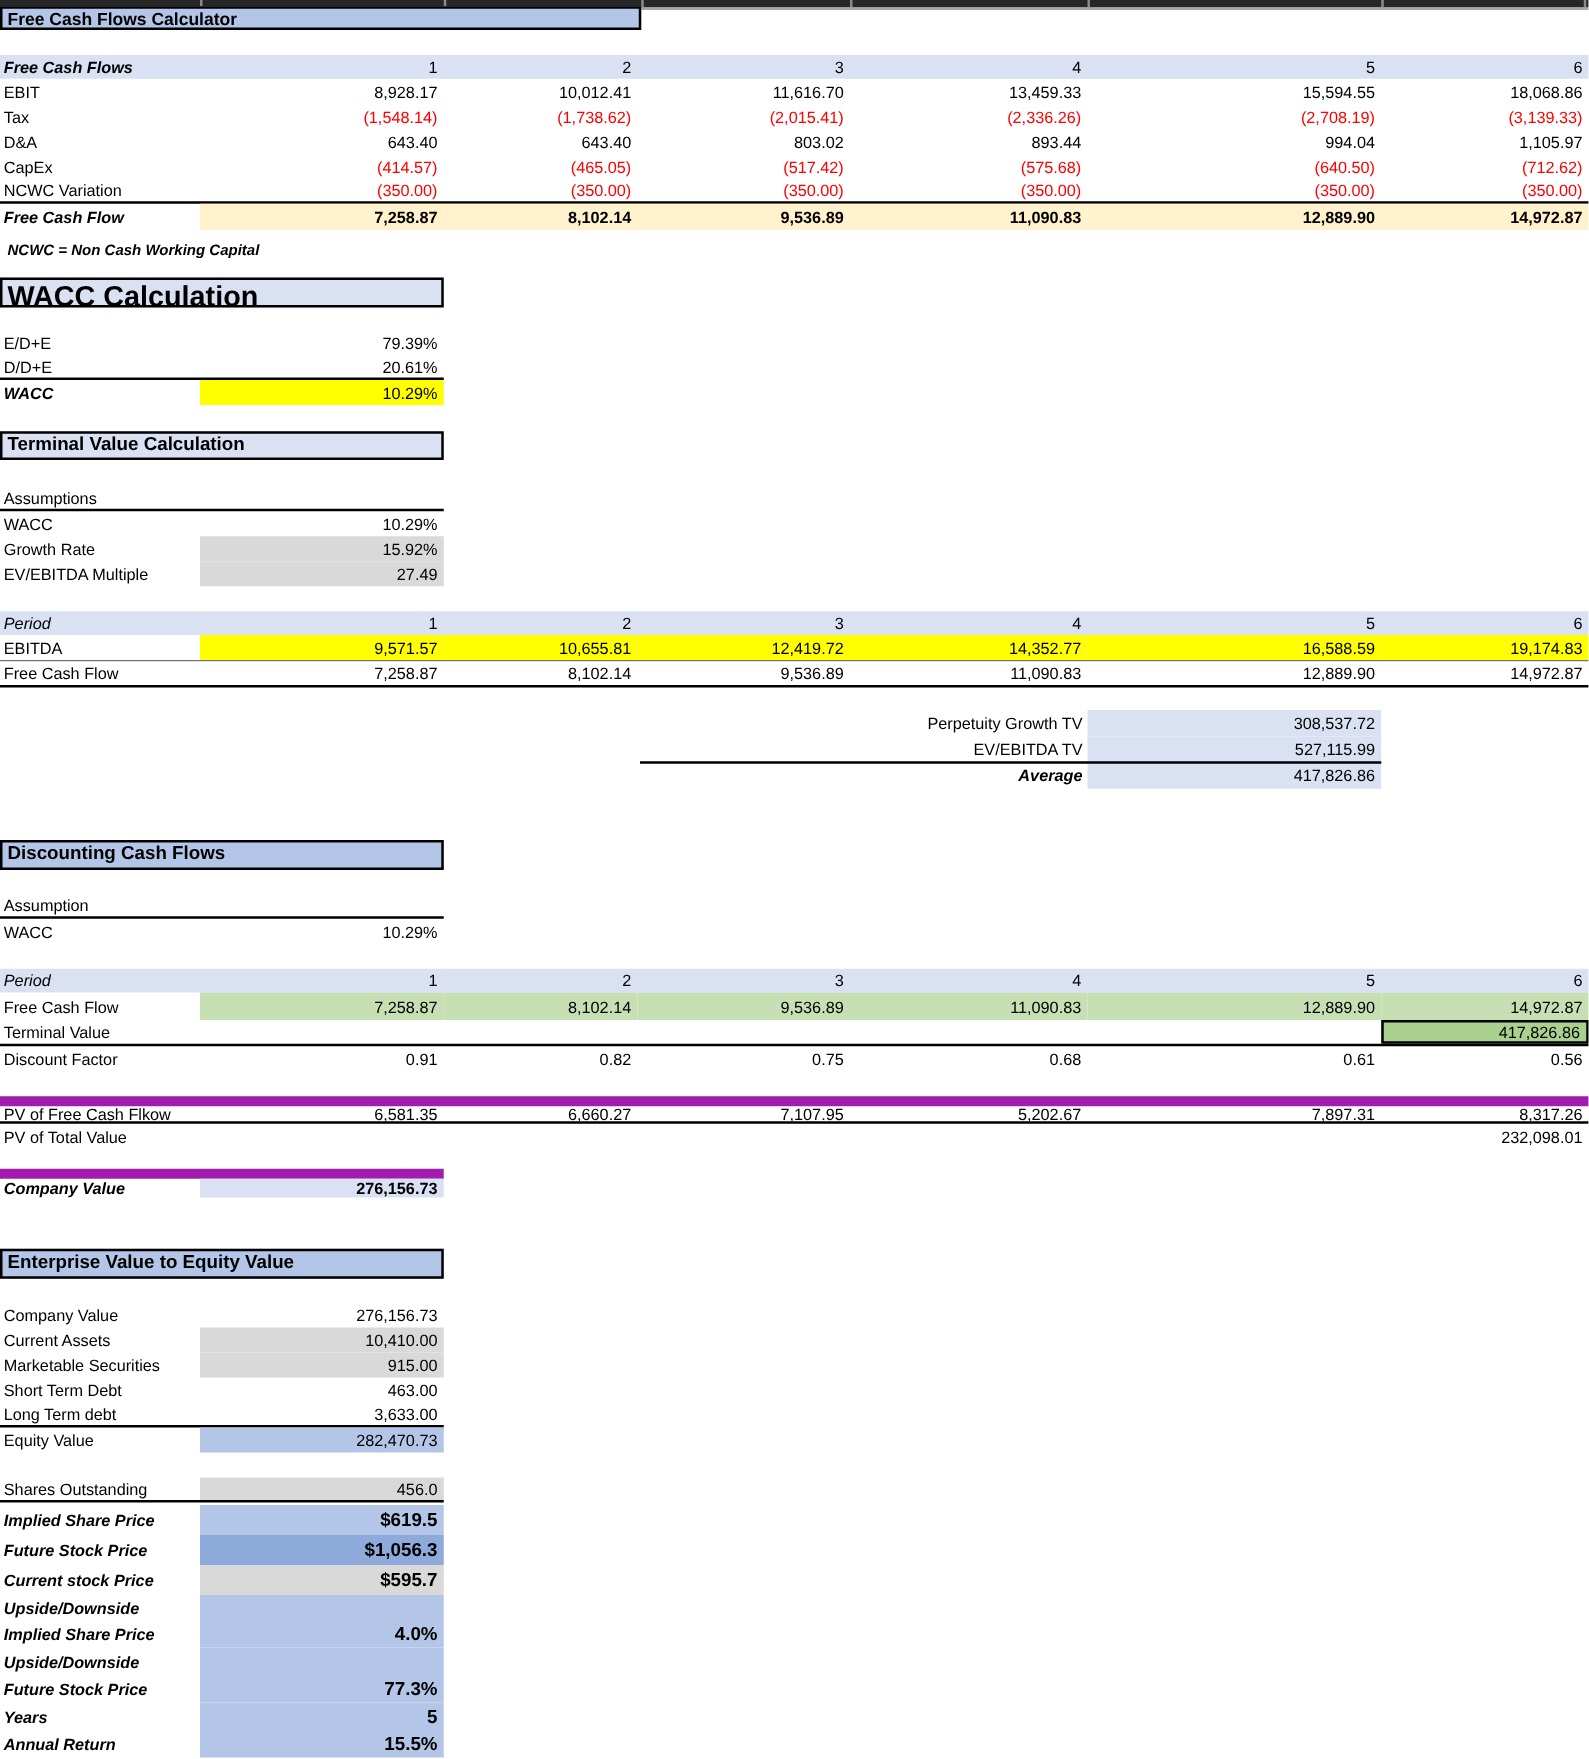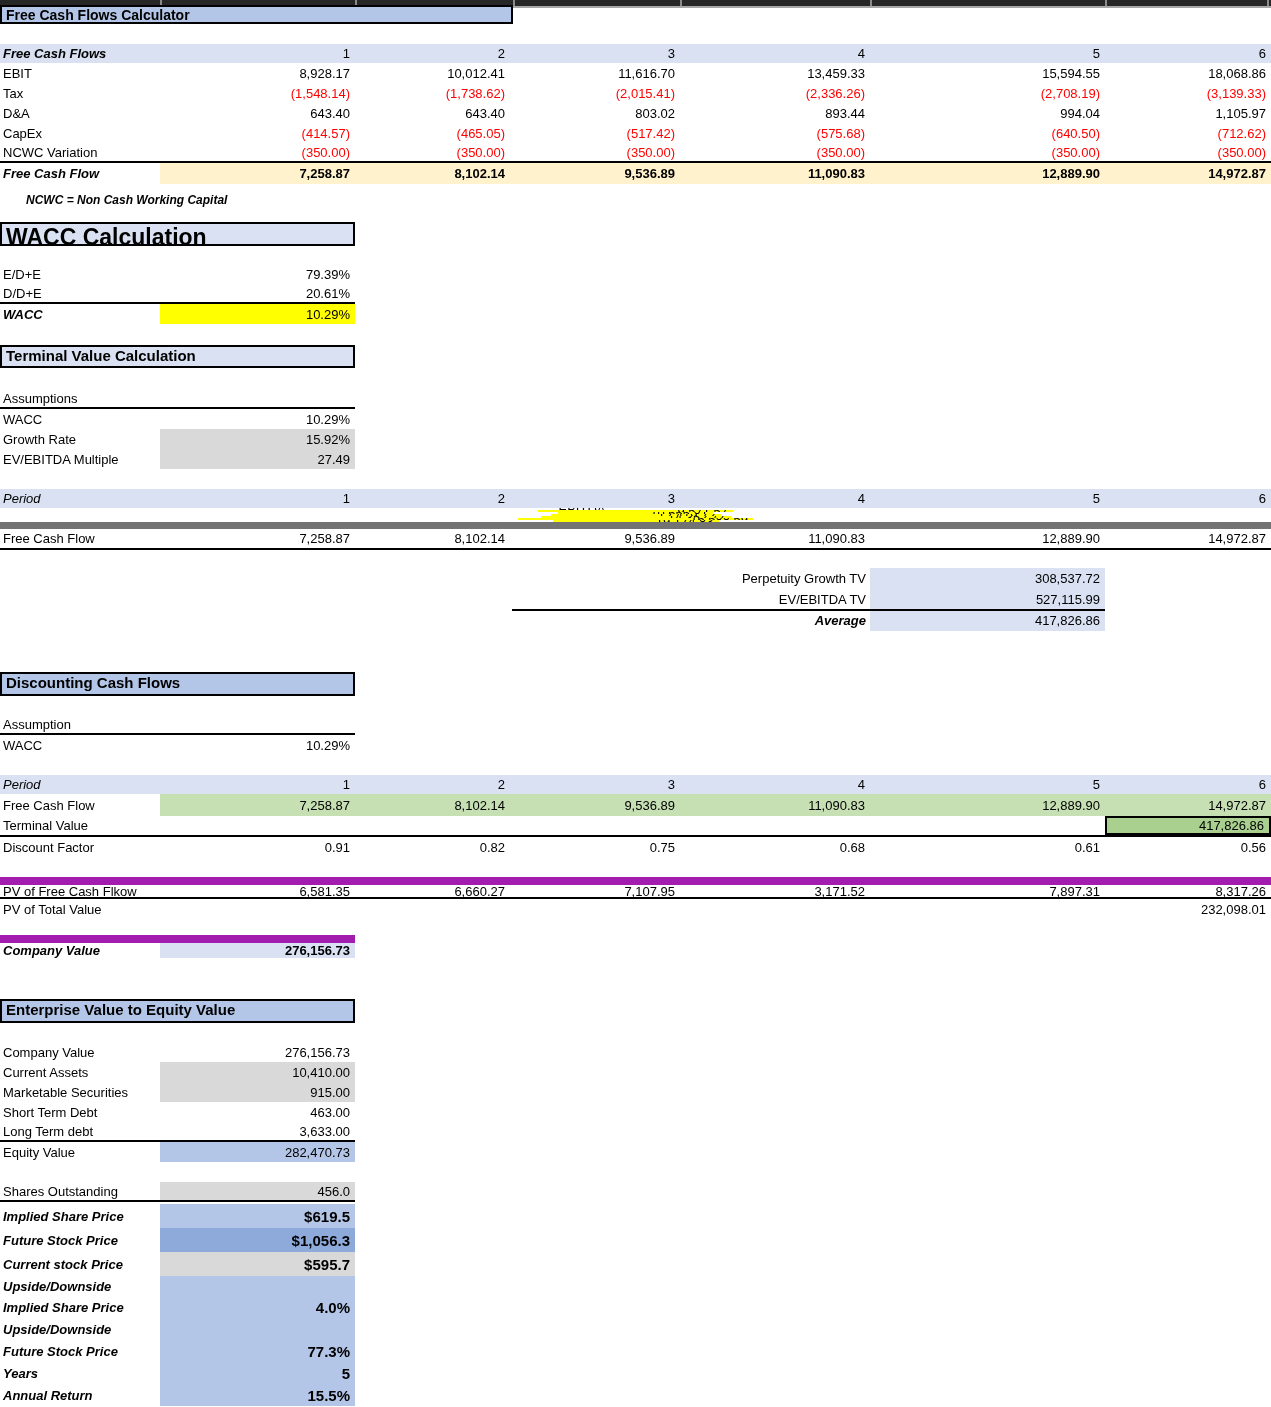--- a/index.html
+++ b/index.html
@@ -34,21 +34,21 @@
   .bold { font-weight:bold; } .bi { font-weight:bold; font-style:italic; } .it { font-style:italic; }
   .neg { color:var(--negative-red,#f00); }
   .fill-yellow { background:var(--highlight-yellow,#ff0); }
   .fill-cream { background:var(--highlight-cream,#fff2cc); }
   .fill-gray { background:var(--highlight-gray,#d9d9d9); }
   .fill-green { background:var(--highlight-green-light,#c6e0b4); }
   .fill-blue { background:var(--header-blue,#b4c6e7); }
   .fill-subblue { background:var(--subheader-blue,#d9e1f2); }
   .fill-dkblue { background:var(--highlight-blue-medium,#8eaadb); }
   .tv-cell { background:var(--highlight-green,#a9d08e); border:2px solid #000; }
-  .bb2 { border-bottom:2px solid #000; } .bb1 { border-bottom:7px solid #737373;flex-direction:column; } .bt2 { border-top:8px solid #a21caf; }
+  .bb2 { border-bottom:2px solid #000; } .bb1 { border-bottom:1px solid #737373; } .bt2 { border-top:8px solid #a21caf; }
   .note { font-weight:bold; font-style:italic; font-size:12px; padding-left:6px; }
   .tvlabel { width:870px; text-align:right; justify-content:flex-end; padding-right:4px; }
   .line { position:absolute; background:#000; }
   .big-val { font-size:15px; font-weight:bold; }
 </style>
 </head>
 <body>
 
 <div id="sheet">
 
@@ -126,21 +126,21 @@
         <div class="cell label-cell w-label bi">Free Cash Flow</div>
         <div class="cell c1 bold fill-cream ">7,258.87</div>
         <div class="cell c2 bold fill-cream ">8,102.14</div>
         <div class="cell c3 bold fill-cream ">9,536.89</div>
         <div class="cell c4 bold fill-cream ">11,090.83</div>
         <div class="cell c5 bold fill-cream ">12,889.90</div>
         <div class="cell c6 bold fill-cream ">14,972.87</div>
       </div>
     </div>
 
-  <div class="abs note" style="top:192px; height:16px; display:flex; align-items:center;margin-left:20px;">
+  <div class="abs note" style="top:192px; height:16px; display:flex; align-items:center;">
     <span>NCWC = Non Cash Working Capital</span>
   </div>
 
   <div class="title-box light fs18" style="top:222px; width:355px; height:24px;">
     <span>WACC Calculation</span>
   </div>
   <div id="wacc-table" class="abs" style="top:264px;">
       <div class="row narrow ">
         <div class="cell label-cell w-label ">E/D+E</div>
         <div class="cell v ">79.39%</div>
@@ -281,21 +281,21 @@
         <div class="cell c5  ">0.61</div>
         <div class="cell c6  ">0.56</div>
       </div>
     </div>
   <div id="pv-block" class="abs" style="top:877px;">
       <div class="row bt2 bb2" style="height: 22px;">
         <div class="cell label-cell w-label ">PV of Free Cash Flkow</div>
         <div class="cell c1  ">6,581.35</div>
         <div class="cell c2  ">6,660.27</div>
         <div class="cell c3  ">7,107.95</div>
-        <div class="cell c4  ">3,171.52</div>
+        <div class="cell c4  ">5,202.67</div>
         <div class="cell c5  ">7,897.31</div>
         <div class="cell c6  ">8,317.26</div>
       </div>
       <div class="row ">
         <div class="cell label-cell w-label ">PV of Total Value</div>
         <div class="cell c1  "></div>
         <div class="cell c2  "></div>
         <div class="cell c3  "></div>
         <div class="cell c4  "></div>
         <div class="cell c5  "></div>

